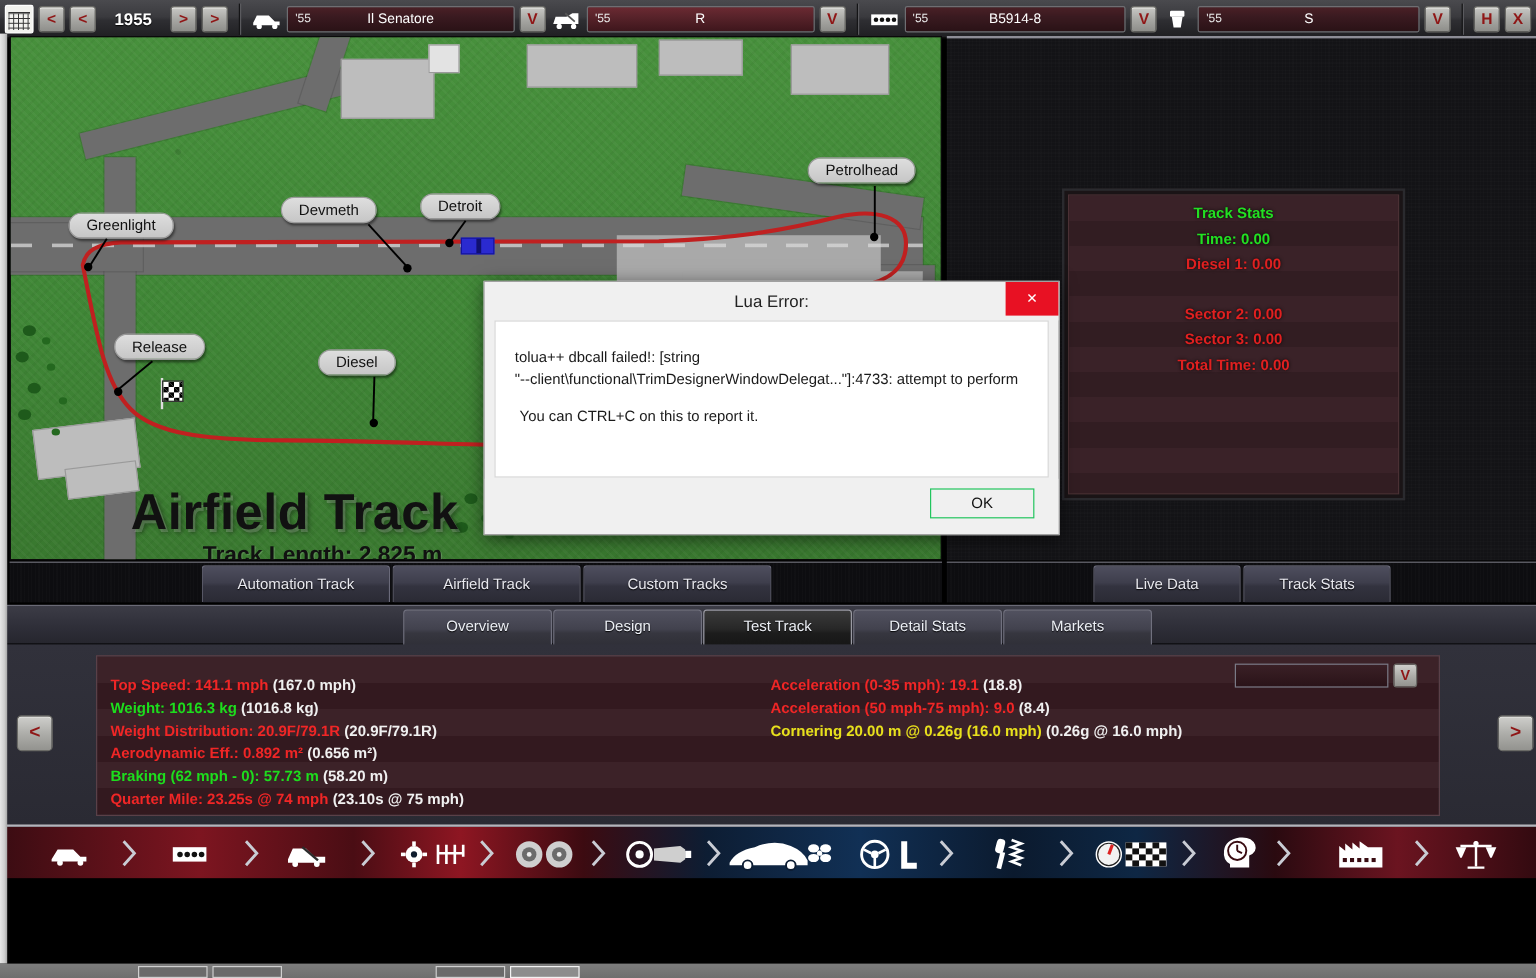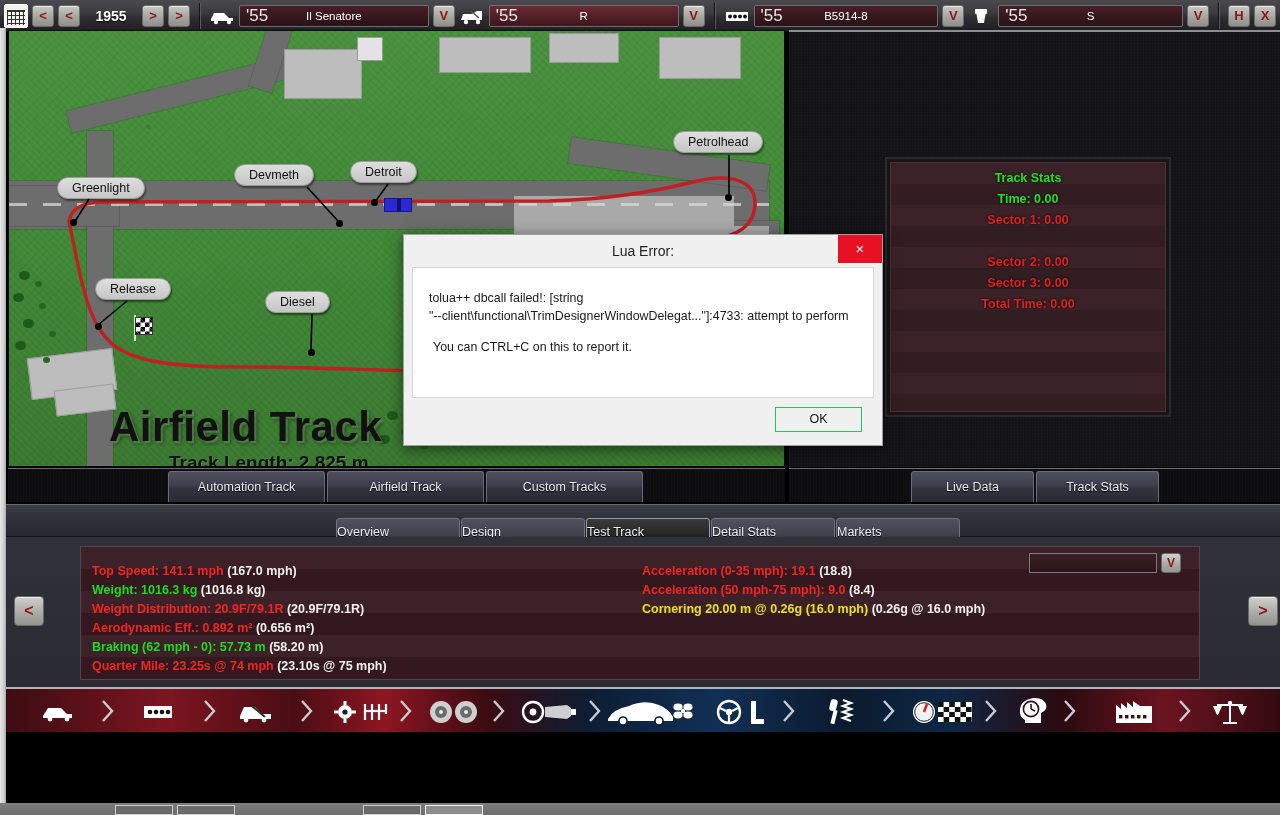--- a/index.html
+++ b/index.html
@@ -44,21 +44,21 @@
   .year-label {
     color:#fff; font-size:14px; font-weight:bold; min-width:54px; text-align:center;
     text-shadow: 0 1px 1px #000;
   }
   .veh-icon { width:26px; height:20px; position:relative; flex:0 0 auto; }
   .field {
     height:22px; border:1px solid #6e6e72; border-radius:2px;
     background: linear-gradient(180deg,#4a2026 0%, #3a1a20 40%, #2a1216 100%);
     display:flex; align-items:center; position:relative; overflow:hidden;
   }
-  .field .yr { color:#e8e8e8; font-size:17px; padding-left:6px; }
+  .field .yr { color:#e8e8e8; font-size:10px; padding-left:6px; }
   .field .nm {
     position:absolute; left:0; right:0; text-align:center; color:#fff; font-size:11.5px;
   }
   .f-sen { width:190px; }
   .f-r   { width:190px; background:linear-gradient(180deg,#6b2a32 0%,#58232a 40%,#3e161c 100%); }
   .f-b   { width:185px; }
   .f-s   { width:185px; }
 
   
   .map {
@@ -153,21 +153,21 @@
     text-shadow:0 1px 1px #000;
   }
 
   
   .tabrow2 {
     position:absolute; left:0; top:504px; width:1280px; height:33px;
     background:linear-gradient(180deg,#3c3c46 0%,#30303a 50%,#26262e 100%);
     border-top:1px solid #6a6a76; border-bottom:1px solid #14141a;
   }
   .tab2 {
-    position:absolute; top:13px; height:36px; line-height:27px; 
+    position:absolute; top:3px; height:36px; line-height:27px; text-align:center;
     font-size:12.5px; color:#eceff5;
     background:linear-gradient(180deg,#51515f 0%,#42424e 45%,#36363f 55%,#2c2c34 100%);
     border:1px solid #70707e; border-radius:3px; text-shadow:0 1px 1px #000;
   }
   .tab2.active {
     background:linear-gradient(180deg,#3a3a3a 0%,#272727 45%,#1c1c1c 55%,#141414 100%);
     border-color:#9a9aa2;
   }
 
   
@@ -425,21 +425,21 @@
 
     <div class="title-big">Airfield Track</div>
     <div class="title-sub">Track Length: 2,825 m</div>
   </div>
 
   <div class="rightpanel">
     <div class="ts-box">
       <div class="ts-inner">
         <div class="ts-row ts-green">Track Stats</div>
         <div class="ts-row ts-green">Time: 0.00</div>
-        <div class="ts-row ts-red">Sector 1: 0.00</div>
+        <div class="ts-row ts-red">Diesel 1: 0.00</div>
         <div class="ts-row ts-red"></div>
         <div class="ts-row ts-red">Sector 2: 0.00</div>
         <div class="ts-row ts-red">Sector 3: 0.00</div>
         <div class="ts-row ts-red">Total Time: 0.00</div>
       </div>
     </div>
   </div>
 
   <div class="tabrow1">
     <div class="tab" style="left:160px;width:157px;">Automation Track</div>

